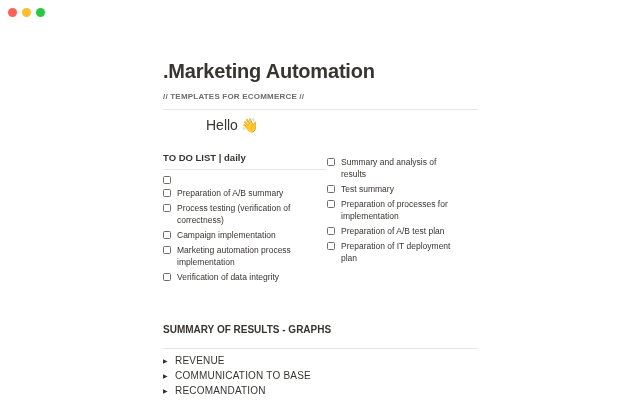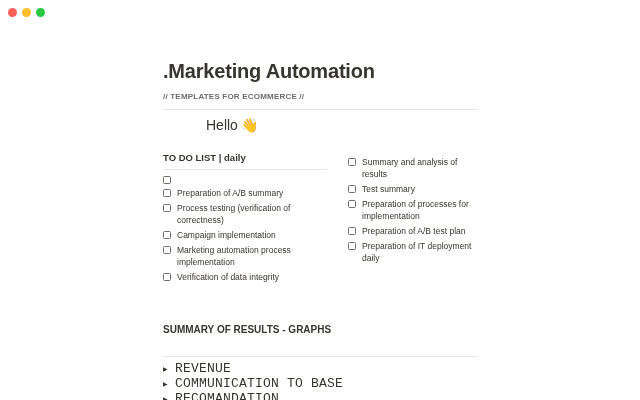--- a/index.html
+++ b/index.html
@@ -67,21 +67,20 @@
     line-height: 12px;
     color: #37352f;
     padding-left: 43px;
   }
   .greeting .emoji { color: #f5c542; }
 
   
   .columns {
     margin-top: 21px;
     display: flex;
-    gap: 21px;
   }
   .col-left  { width: 164px; }
   .col-right { width: 130px; }
   .col-heading {
     font-size: 9.5px;
     line-height: 12px;
     font-weight: bold;
     color: #37352f;
     padding-bottom: 5px;
     border-bottom: 1px solid #e8e7e4;
@@ -108,44 +107,43 @@
     line-height: 12px;
     color: #37352f;
   }
 
   
   .section-heading {
     font-size: 10px;
     line-height: 12px;
     font-weight: bold;
     color: #37352f;
-    padding-bottom: 20px;
+    padding-bottom: 12px;
     border-bottom: 1px solid #e8e7e4;
   }
   .section-graphs { margin-top: 38px; }
   .toggle-list { margin-top: 6px; }
   .toggle-item {
     display: flex;
     align-items: flex-start;
     margin-bottom: 3px;
     cursor: pointer;
   }
   .toggle-arrow {
     flex: 0 0 auto;
     width: 12px;
     font-size: 6px;
     line-height: 12px;
     color: #37352f;
   }
   .toggle-label {
-    font-size: 13px;
+    font-size: 10px;
     line-height: 12px;
     letter-spacing: 0.2px;
     color: #37352f;
-    font-family: Liberation Mono, monospace;
   }
 </style>
 </head>
 <body>
 
 <div class="window">
 
   <div class="traffic-lights">
     <div class="light red"></div>
     <div class="light yellow"></div>
@@ -206,21 +204,21 @@
           <div class="todo-item">
             <span class="checkbox"></span>
             <span class="todo-label">Preparation of processes for implementation</span>
           </div>
           <div class="todo-item">
             <span class="checkbox"></span>
             <span class="todo-label">Preparation of A/B test plan</span>
           </div>
           <div class="todo-item">
             <span class="checkbox"></span>
-            <span class="todo-label">Preparation of IT deployment daily</span>
+            <span class="todo-label">Preparation of IT deployment plan</span>
           </div>
         </div>
       </div>
 
     </div>
 
     <div class="section-graphs">
       <div class="section-heading">SUMMARY OF RESULTS - GRAPHS</div>
       <div class="toggle-list">
         <div class="toggle-item">

